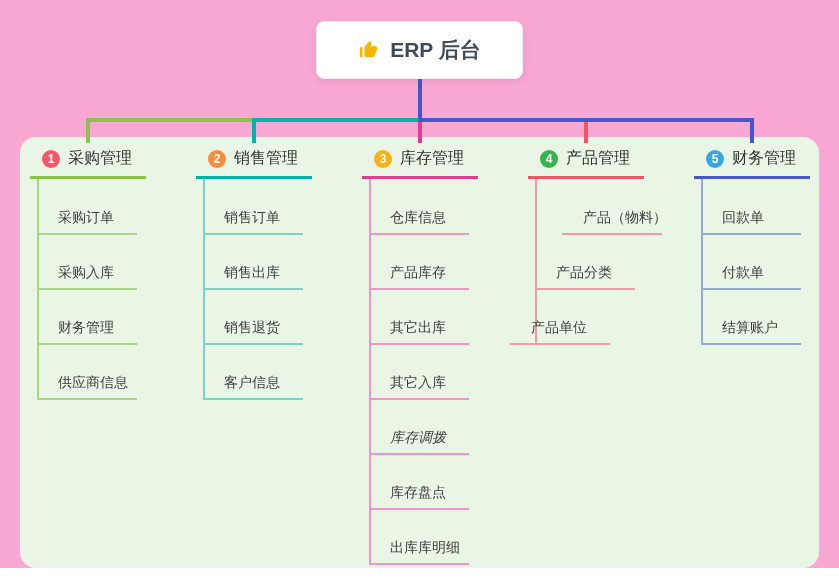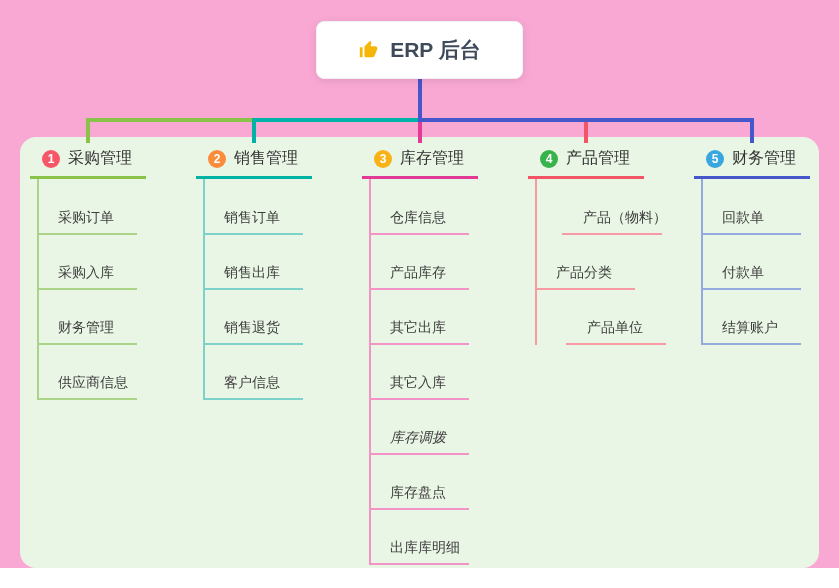--- a/index.html
+++ b/index.html
@@ -126,21 +126,21 @@
         <span class="badge" style="background: rgb(54, 179, 74);">4</span>
         <span>产品管理</span>
       </div>
       <div class="vline" style="left: 535px; top: 179px; width: 2px; height: 166px; background: rgb(247, 154, 163);"></div>
       <div class="child-row" style="left: 562px; top: 203px; border-bottom-color: rgb(247, 154, 163);">
         <span class="child-label">产品（物料）</span>
       </div>
       <div class="child-row" style="left: 535px; top: 258px; border-bottom-color: rgb(247, 154, 163);">
         <span class="child-label">产品分类</span>
       </div>
-      <div class="child-row" style="left: 566px; top: 313px; border-bottom-color: rgb(247, 154, 163);">
+      <div class="child-row" style="left: 510px; top: 313px; border-bottom-color: rgb(247, 154, 163);">
         <span class="child-label">产品单位</span>
       </div>
       <div class="branch-header" style="left: 694px; top: 143px; border-bottom-color: rgb(70, 86, 203);">
         <span class="badge" style="background: rgb(56, 167, 224);">5</span>
         <span>财务管理</span>
       </div>
       <div class="vline" style="left: 701px; top: 179px; width: 2px; height: 166px; background: rgb(148, 170, 222);"></div>
       <div class="child-row" style="left: 701px; top: 203px; border-bottom-color: rgb(148, 170, 222);">
         <span class="child-label">回款单</span>
       </div>

